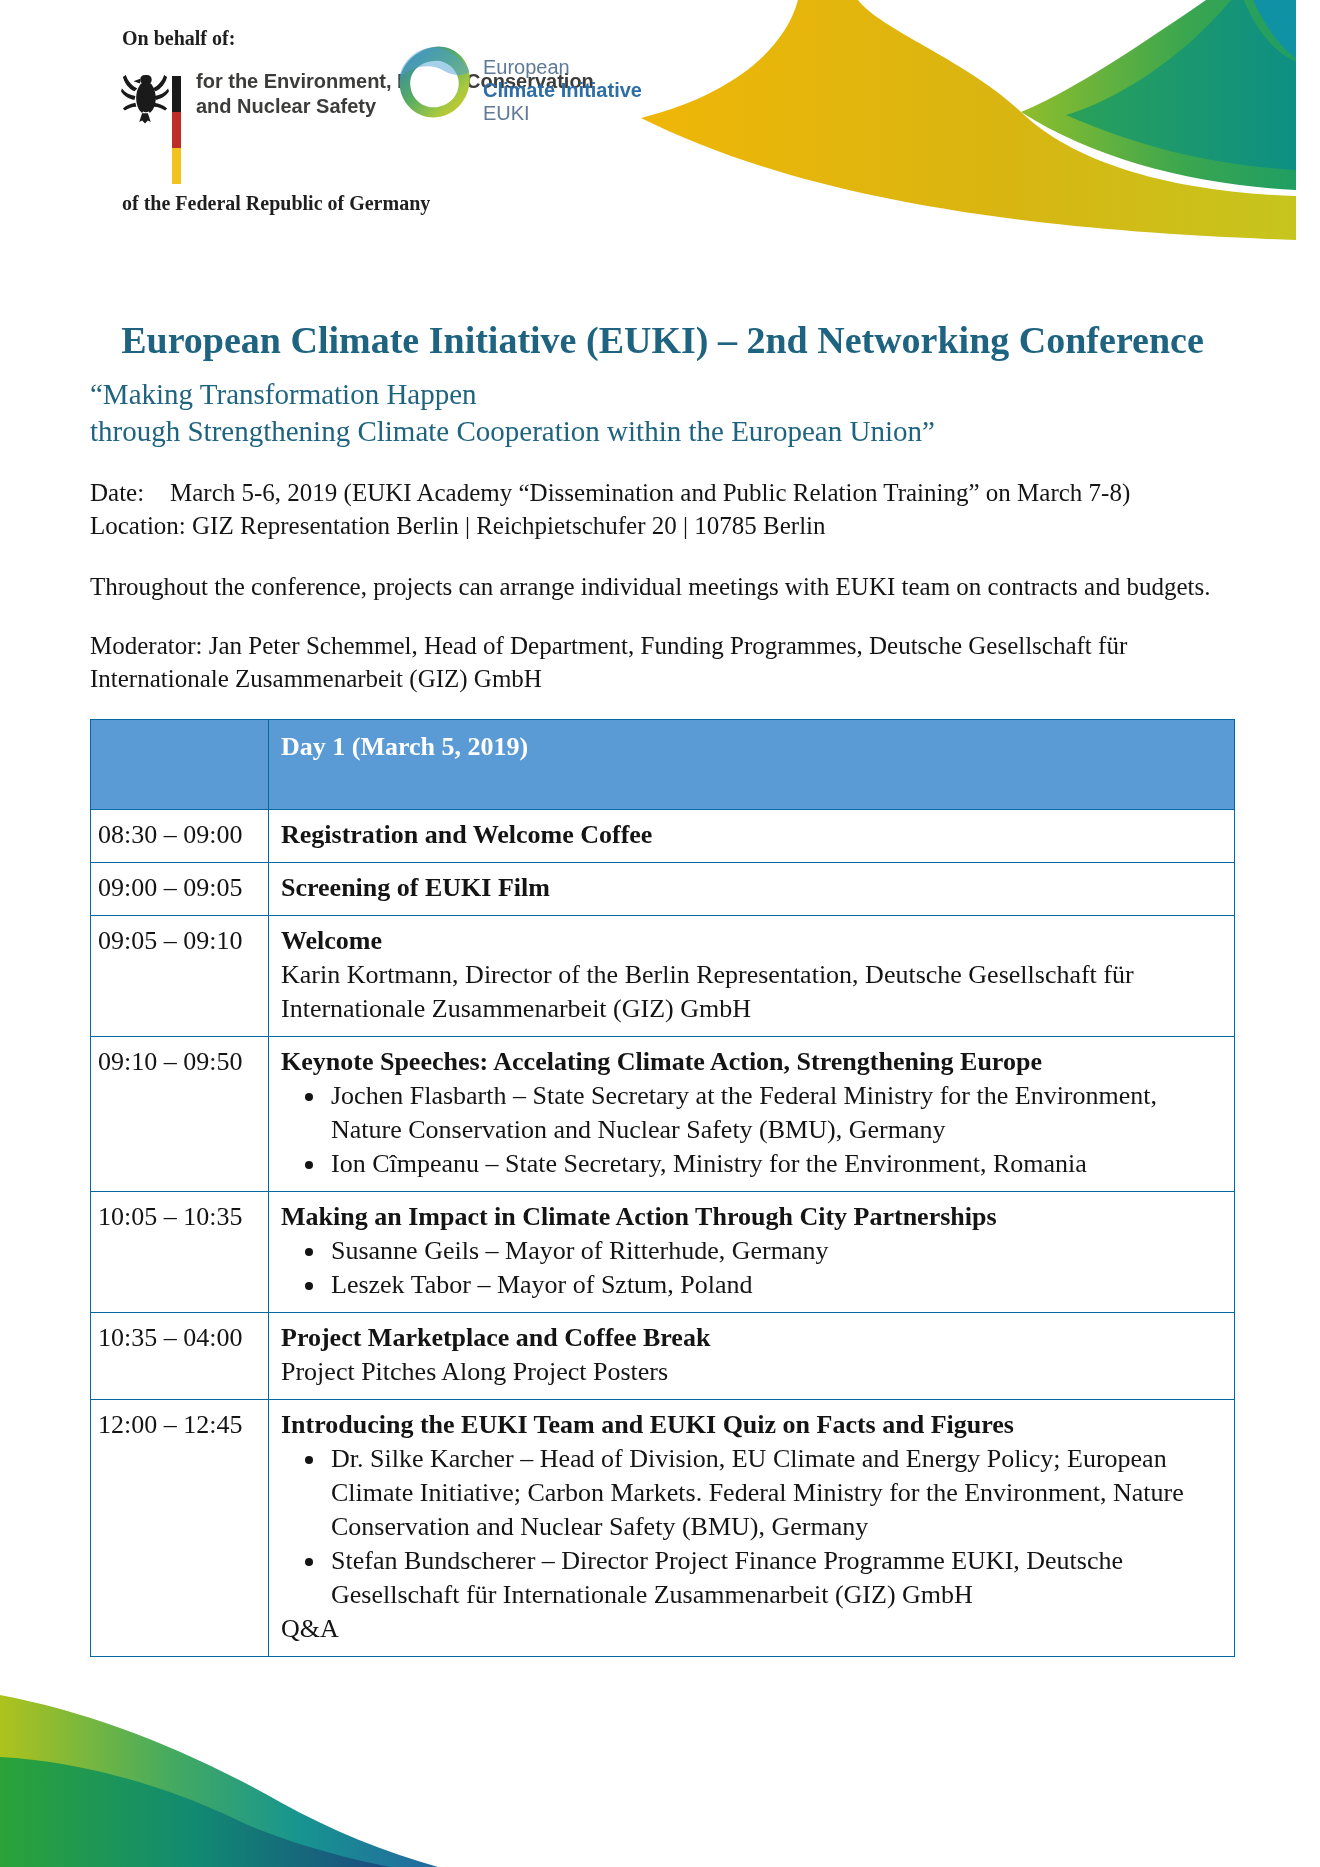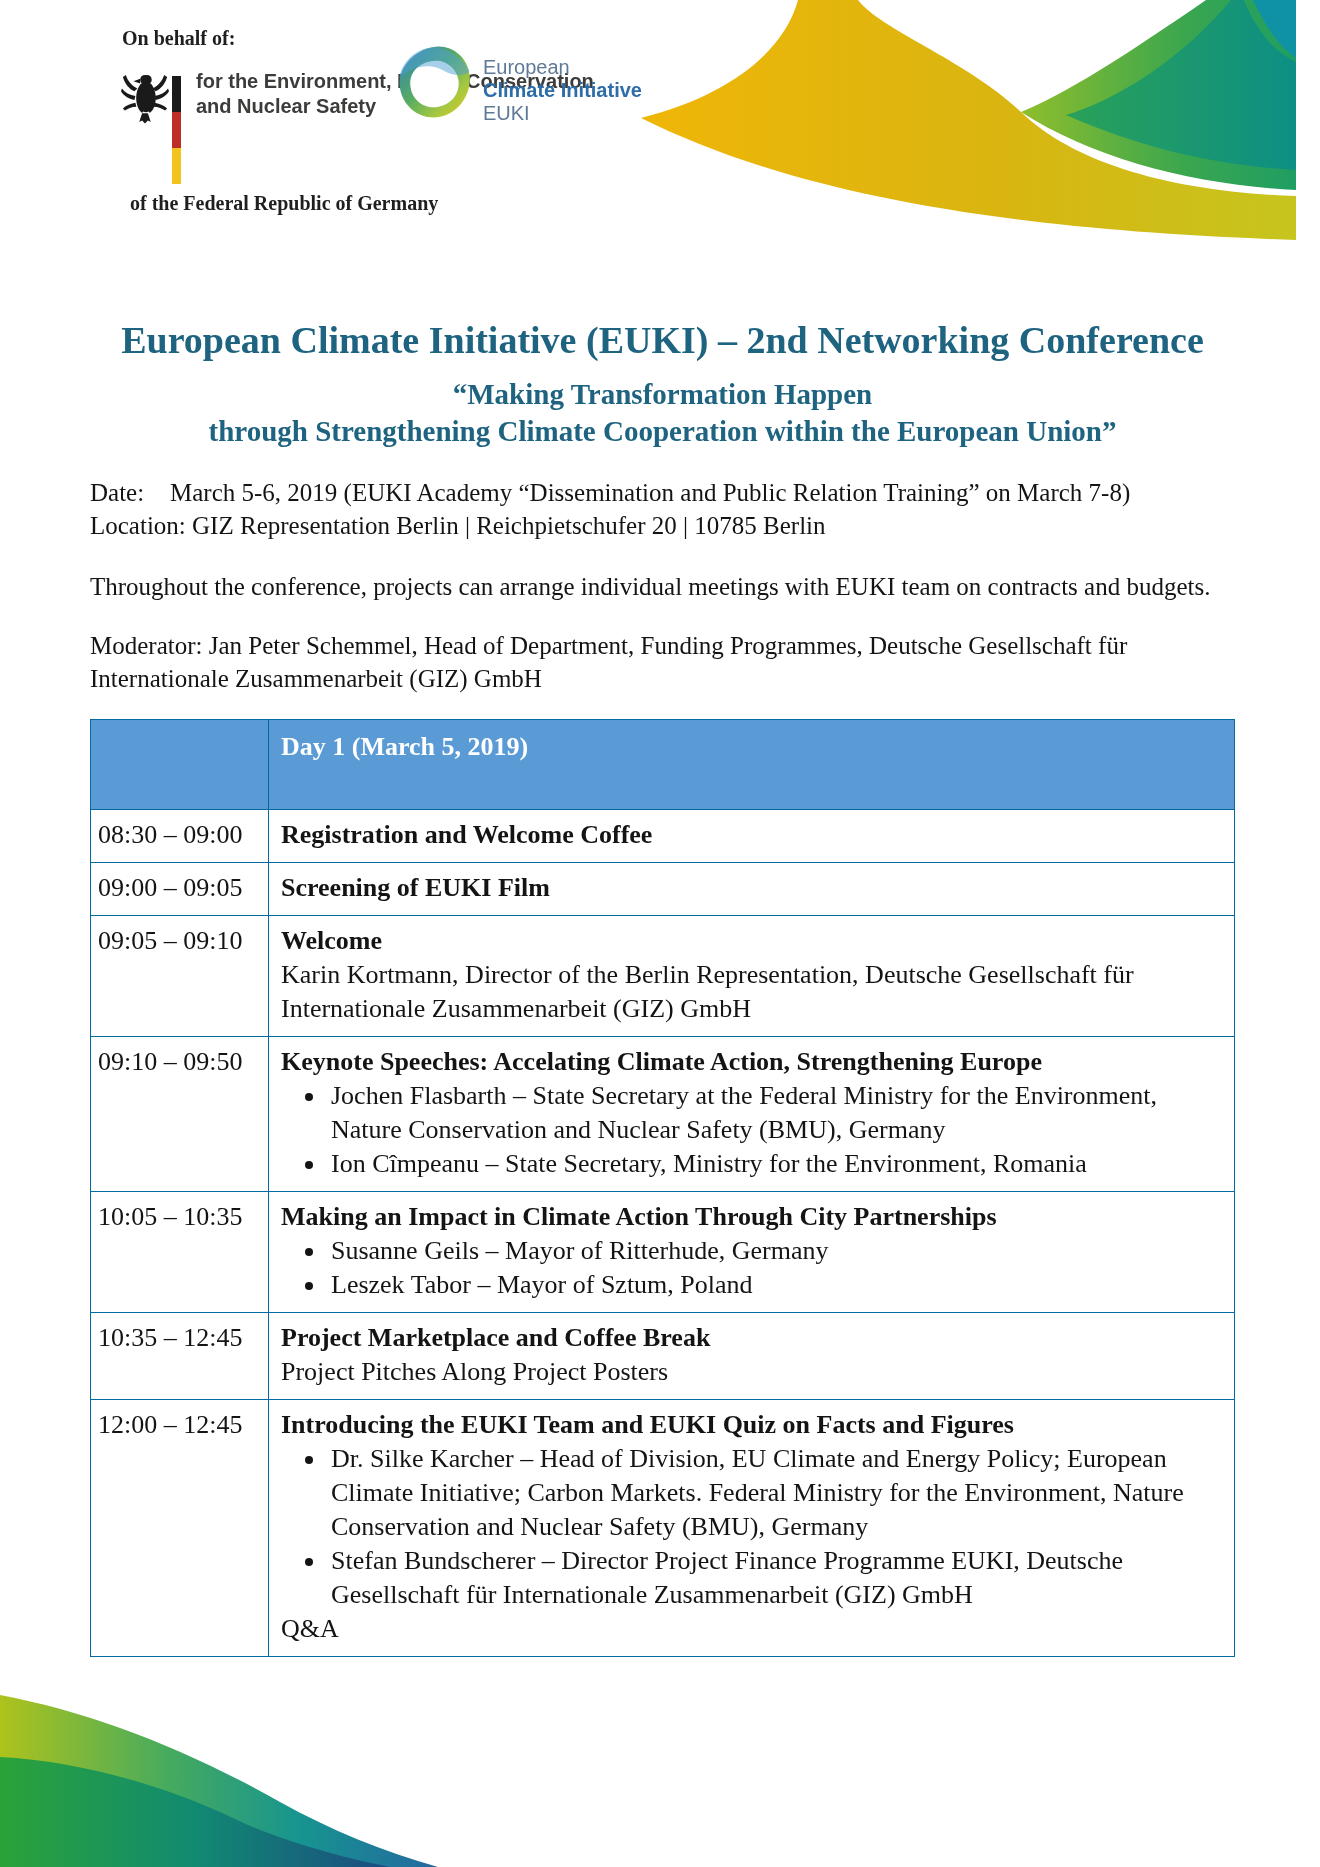--- a/index.html
+++ b/index.html
@@ -14,29 +14,29 @@
   .on-behalf{position:absolute;left:122px;top:27px;font-size:20px;font-weight:600;color:#1f1f1f;}
   .eagle{position:absolute;left:121px;top:70px;width:48px;height:56px;}
   .flag{position:absolute;left:172px;top:76px;width:9px;height:108px;display:flex;flex-direction:column;}
   .flag div{flex:1;}
   .flag .fb{background:#1a1a1a;}
   .flag .fr{background:#bf2e26;}
   .flag .fg{background:#f2c31d;}
   .ministry-text{position:absolute;left:196px;top:69px;
     font-family:"Liberation Sans","DejaVu Sans",sans-serif;font-size:20px;line-height:25px;
     color:#3c3c3b;font-weight:600;}
-  .country-line{position:absolute;left:122px;top:192px;font-size:20px;font-weight:600;color:#1f1f1f;margin-left:8px;}
+  .country-line{position:absolute;left:122px;top:192px;font-size:20px;font-weight:600;color:#1f1f1f;}
   .euki-swirl{position:absolute;left:397px;top:45px;width:74px;height:74px;}
   .euki-text{position:absolute;left:483px;top:56px;
     font-family:"Liberation Sans","DejaVu Sans",sans-serif;font-size:20px;line-height:23px;color:#5f7a96;}
   .euki-text .el2{font-weight:bold;color:#2d6da8;}
   
   .main{position:absolute;left:0;top:0;width:1320px;box-sizing:border-box;padding:318px 85px 0 90px;border-radius:13px;}
   h1.title{margin:0 0 14px 0;text-align:center;font-size:38px;font-weight:bold;color:#1e6380;}
-  .subtitle{margin:0 0 26px 0;text-align:center;font-size:29px;font-weight:bold;line-height:37px;color:#1e6380;}
+  .subtitle{margin:0 0 26px 0;text-align:left;font-size:29px;font-weight:normal;line-height:37px;color:#1e6380;}
   .meta{font-size:25px;line-height:33px;margin:0 0 28px 0;}
   .meta-label-date{display:inline-block;width:80px;}
   .note{margin:0 0 26px 0;font-size:25px;line-height:33px;}
   .moderator{margin:0 0 24px 0;font-size:25px;line-height:33px;}
   
   table.agenda{border-collapse:collapse;width:100%;table-layout:fixed;font-size:26px;line-height:34px;}
   table.agenda td{border:1px solid #0369a1;vertical-align:top;box-sizing:border-box;}
   td.tcol{width:178px;padding:8px 4px 8px 7px;white-space:nowrap;}
   td.ccol{padding:8px 28px 10px 12px;}
   tr.head td{background:#5b9bd5;height:90px;color:#ffffff;font-weight:bold;padding-top:10px;}
@@ -205,21 +205,21 @@
         <td class="ccol">
           <div class="rt">Making an Impact in Climate Action Through City Partnerships</div>
           <ul>
             <li>Susanne Geils – Mayor of Ritterhude, Germany</li>
             <li>Leszek Tabor – Mayor of Sztum, Poland</li>
           </ul>
         </td>
       </tr>
 
       <tr>
-        <td class="tcol">10:35 – 12:45</td>
+        <td class="tcol">10:35 – 04:00</td>
         <td class="ccol">
           <div class="rt">Project Marketplace and Coffee Break</div>
           <div class="rd">Project Pitches Along Project Posters</div>
         </td>
       </tr>
 
       <tr>
         <td class="tcol">12:00 – 12:45</td>
         <td class="ccol">
           <div class="rt">Introducing the EUKI Team and EUKI Quiz on Facts and Figures</div>

